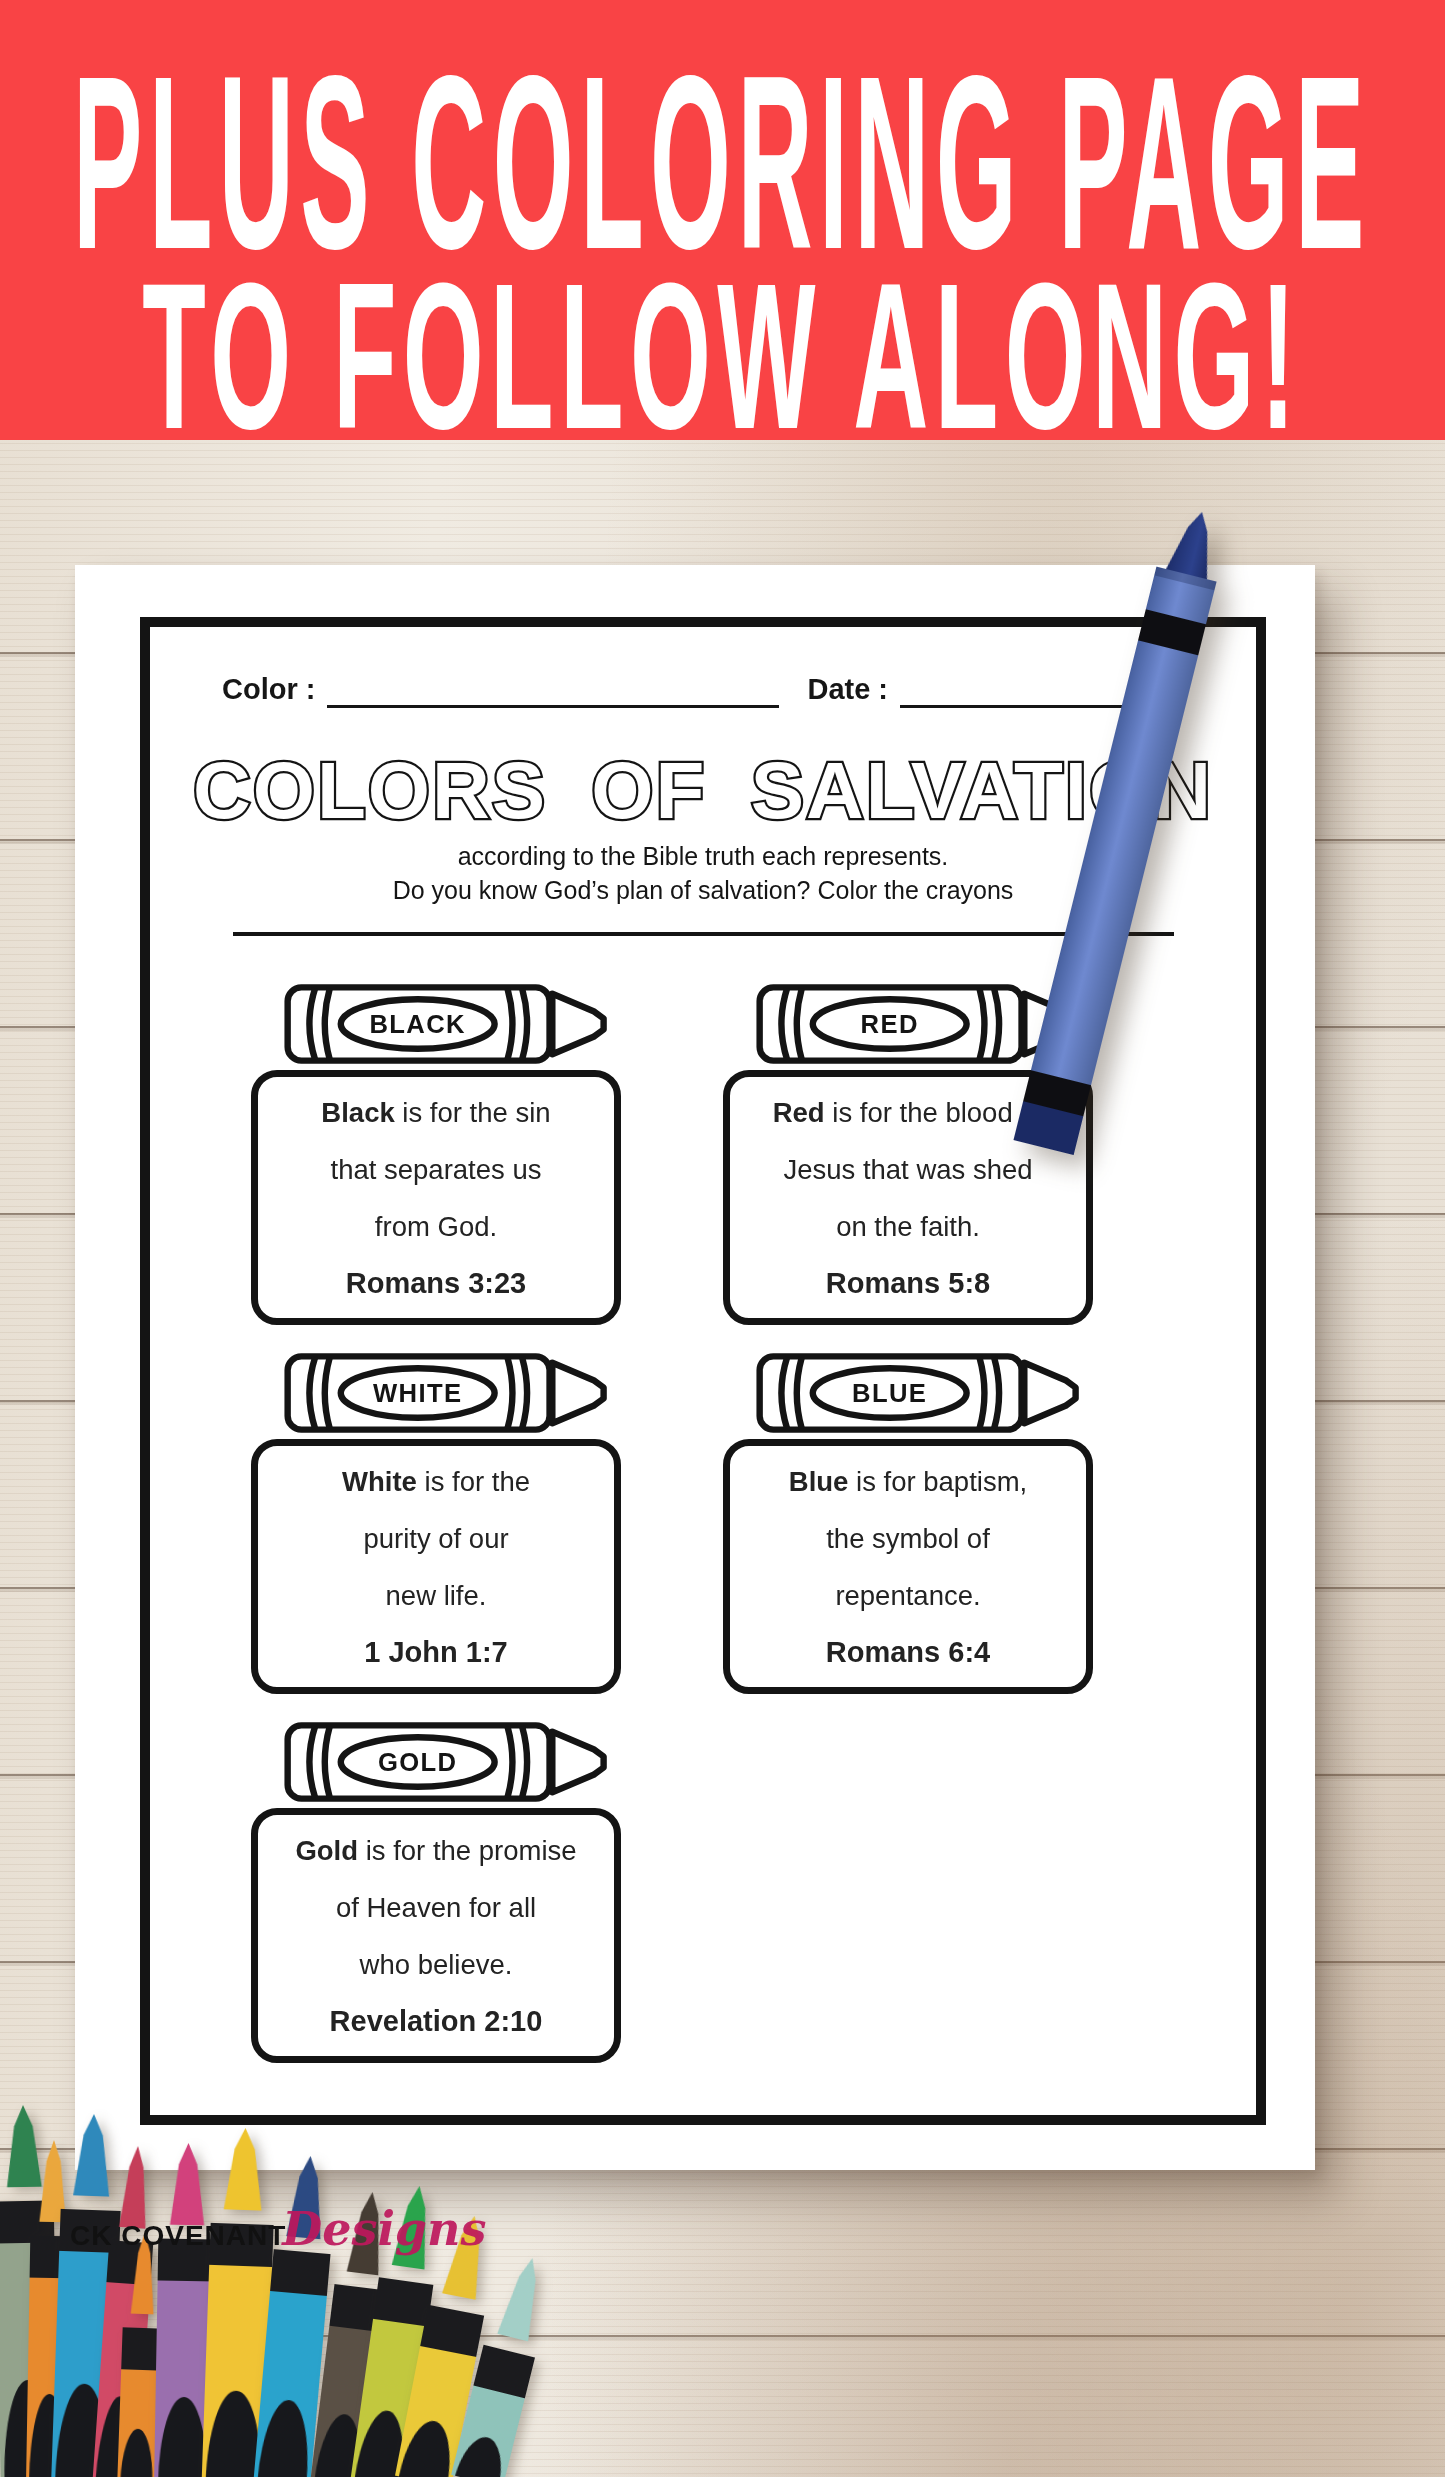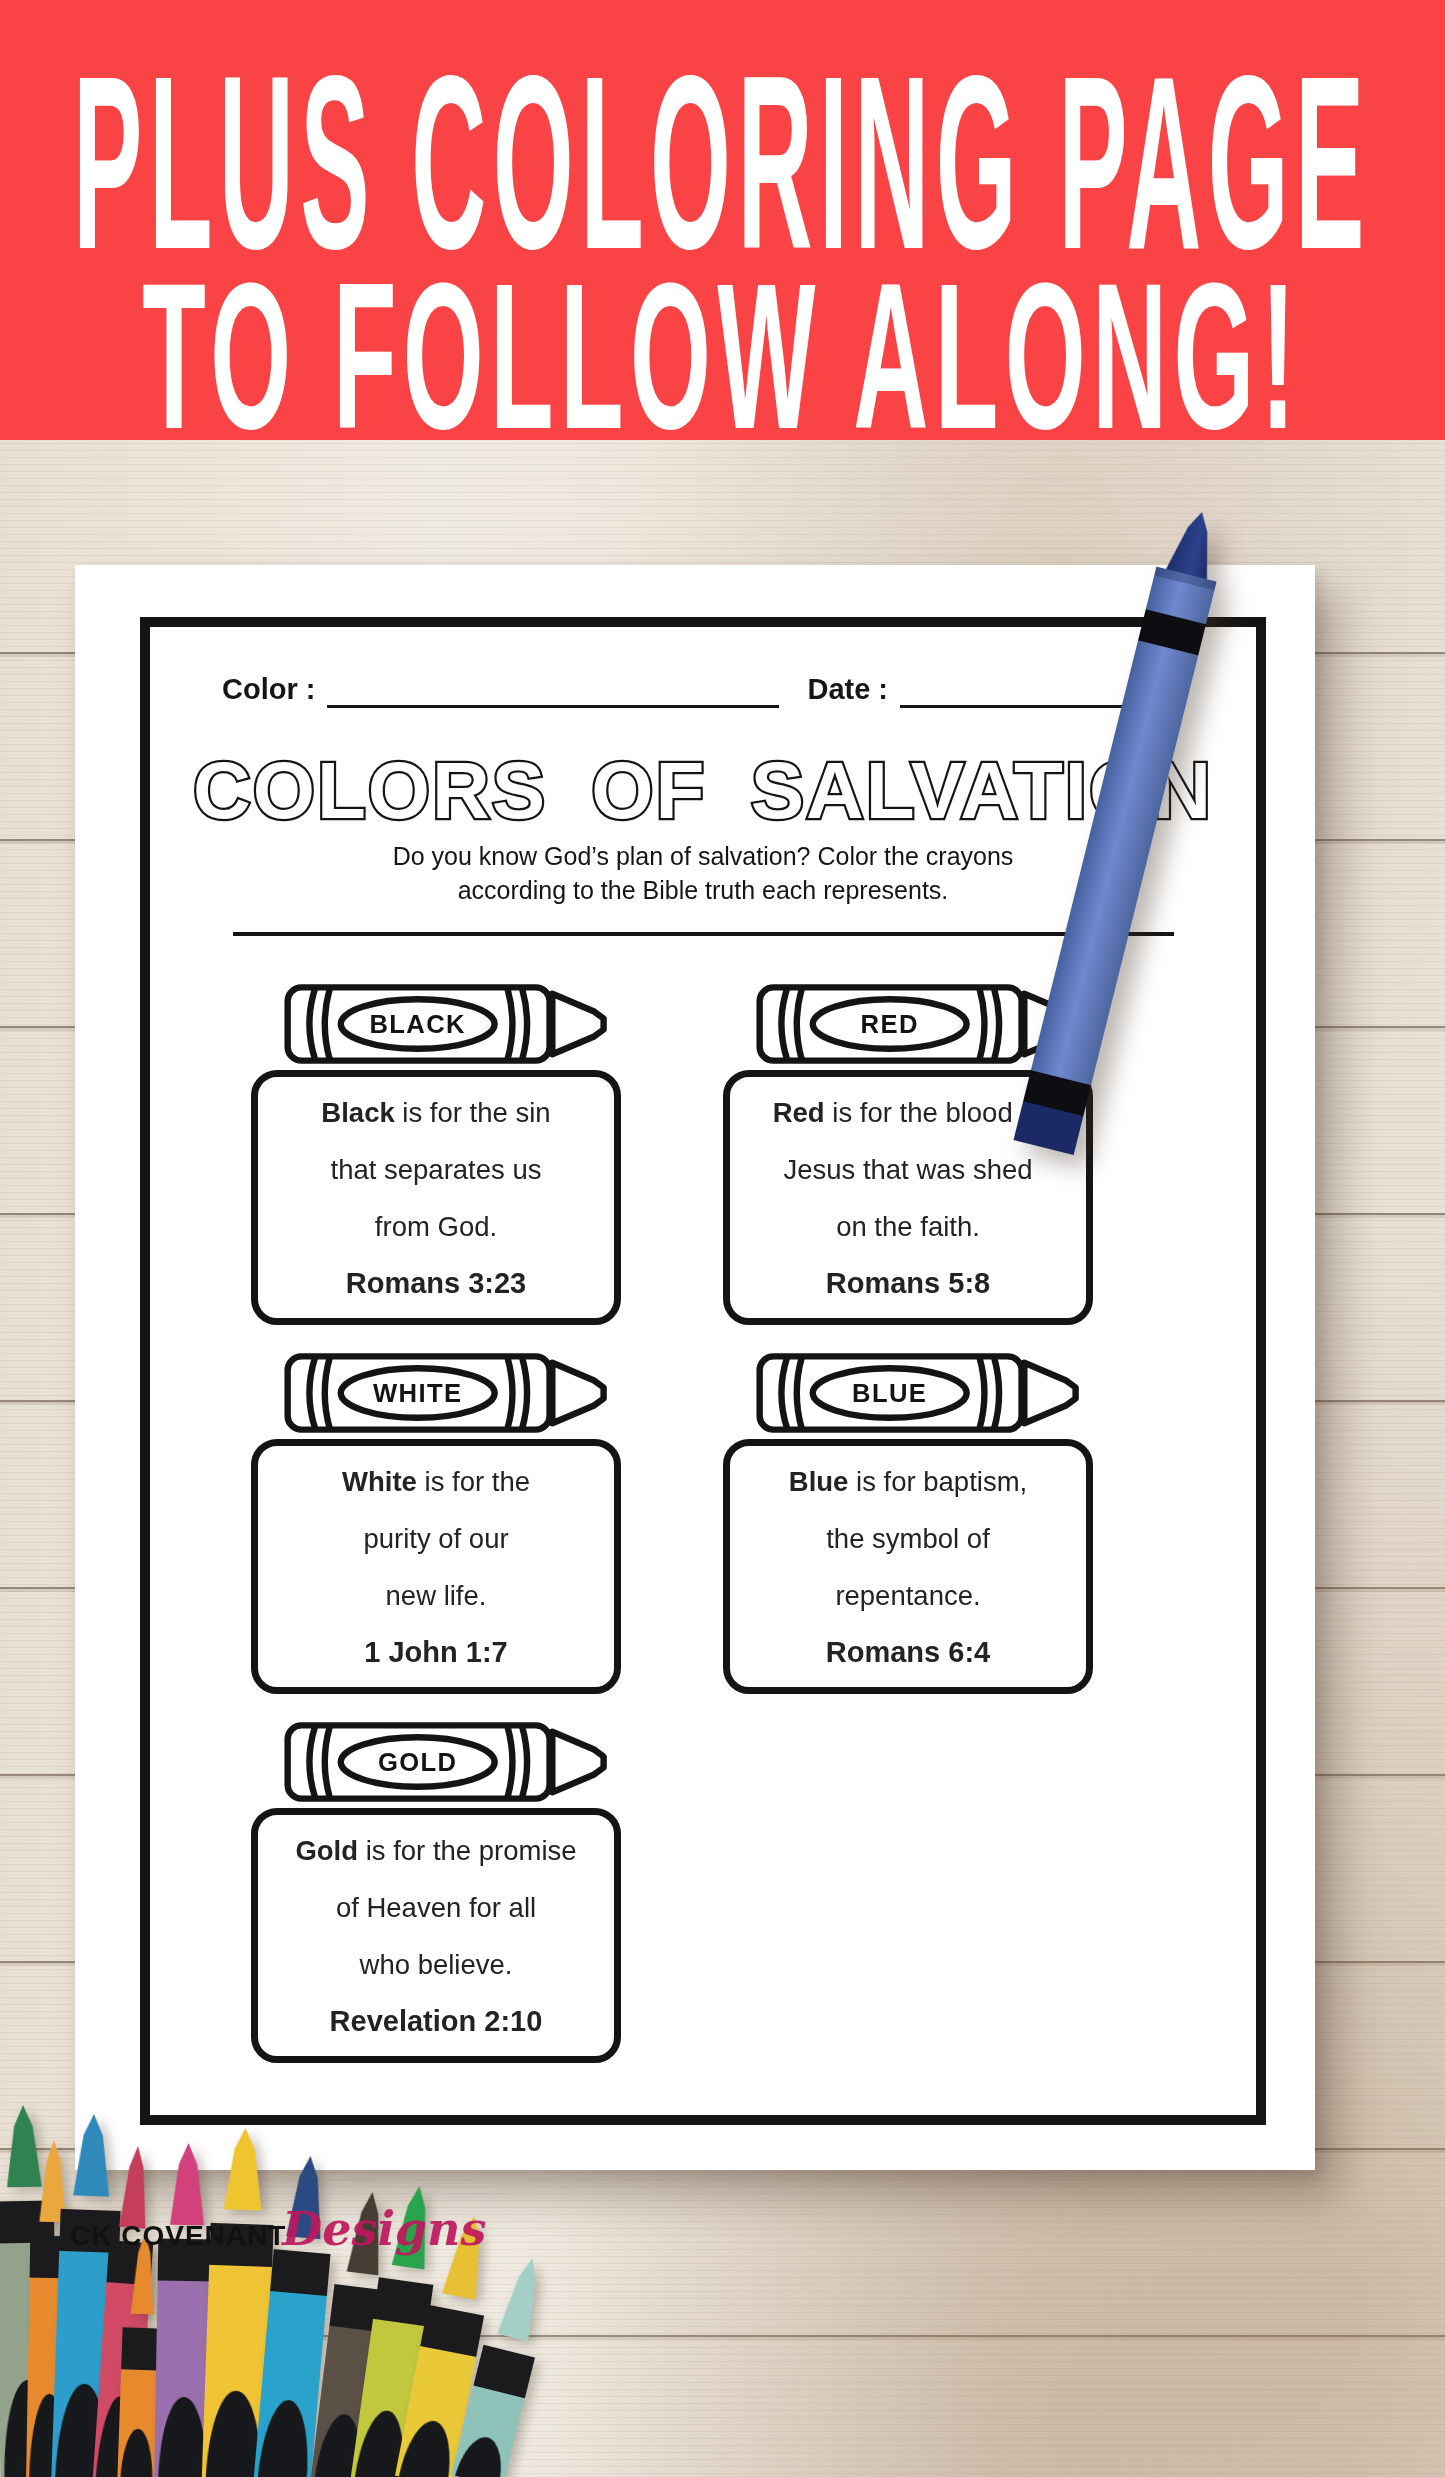--- a/index.html
+++ b/index.html
@@ -123,22 +123,22 @@
       <div class="name-row">
         <span class="lbl">Color :</span>
         <span class="writeline nline"></span>
         <span class="lbl dlbl">Date :</span>
         <span class="writeline dline"></span>
       </div>
 
       <div class="title">COLORS OF SALVATION</div>
 
       <div class="subtitle">
+        <div>according to the Bible truth each represents.</div>
         <div>Do you know God’s plan of salvation? Color the crayons</div>
-        <div>according to the Bible truth each represents.</div>
       </div>
 
       <div class="divider"></div>
 
       <div class="cards">
 
         <div class="card">
           <svg class="crayon" viewBox="0 0 380 100">
             <use href="#crayon-shape"></use>
             <text class="crayon-label" x="158" y="60">BLACK</text>

